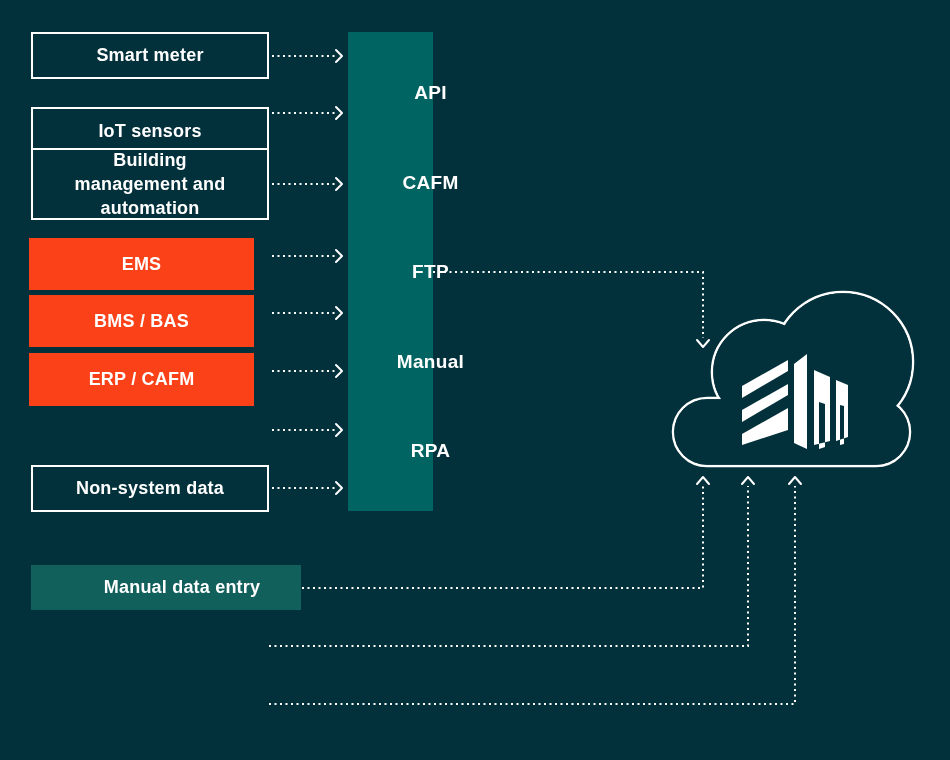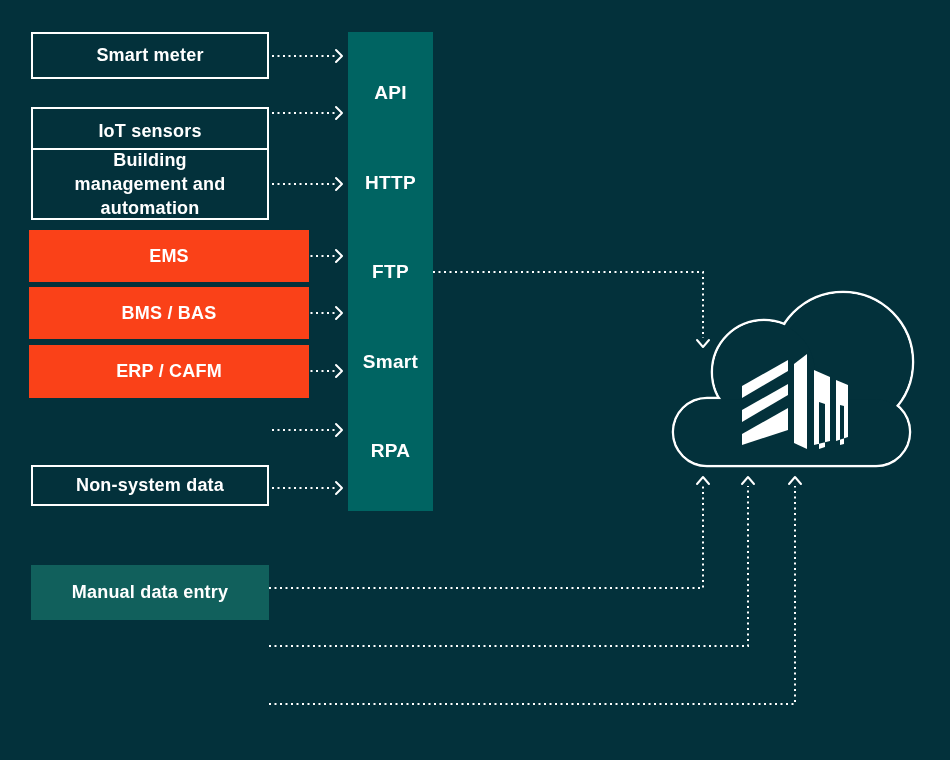--- a/index.html
+++ b/index.html
@@ -37,42 +37,44 @@
     text-align:center;
     font-size:18px;font-weight:600;letter-spacing:.2px;
     box-sizing:border-box;
     line-height:1.35;
   }
   .src.outlined{
     border:2px solid var(--text);
     background:var(--background);
   }
   .src.orange{
-    left:29px;width:280px;
+    left:29px;width:225px;
     background:var(--orange);
     border:none;
+    margin-top:8px;
   }
   .column{
     position:absolute;
     left:348px;top:32px;width:85px;height:479px;
     background:var(--column-teal);
   }
   .proto{
     position:absolute;
     left:0;width:85px;
     text-align:center;
     font-size:19px;font-weight:600;letter-spacing:.3px;
     line-height:24px;
+    padding-left:40px;
   }
   .channel{
     position:absolute;
-    left:31px;width:238px;height:55px;
+    left:31px;width:238px;height:45px;
     background:var(--channel-teal);
     display:flex;align-items:center;justify-content:center;
-    font-size:18px;font-weight:600;letter-spacing:.2px;
+    font-size:18px;font-weight:600;letter-spacing:.2px;padding-left:32px;
   }
 </style>
 </head>
 <body>
 
 <div class="canvas">
 
   <svg class="connectors" viewBox="0 0 950 760" aria-hidden="true">
 
     <g>
@@ -138,29 +140,29 @@
     </div>
   <div class="src orange" style="top:230px;height:52px">
       <span>EMS</span>
     </div>
   <div class="src orange" style="top:345px;height:53px">
       <span>ERP / CAFM</span>
     </div>
   <div class="src orange" style="top:287px;height:52px">
       <span>BMS / BAS</span>
     </div>
-  <div class="src outlined" style="top:465px;height:41px">
+  <div class="src outlined" style="top:465px;height:47px">
       <span>Non-system data</span>
     </div>
 
   <div class="column">
     <div class="proto" style="top:49px">API</div>
-    <div class="proto" style="top:139px">HTTP</div>
+    <div class="proto" style="top:139px">CAFM</div>
     <div class="proto" style="top:228px">FTP</div>
-    <div class="proto" style="top:318px">Smart</div>
+    <div class="proto" style="top:318px">Manual</div>
     <div class="proto" style="top:407px">RPA</div>
   </div>
 
   <div class="channel" style="top:565px">
       <span>Manual data entry</span>
     </div>
 
 </div>
 
 </body></html>

